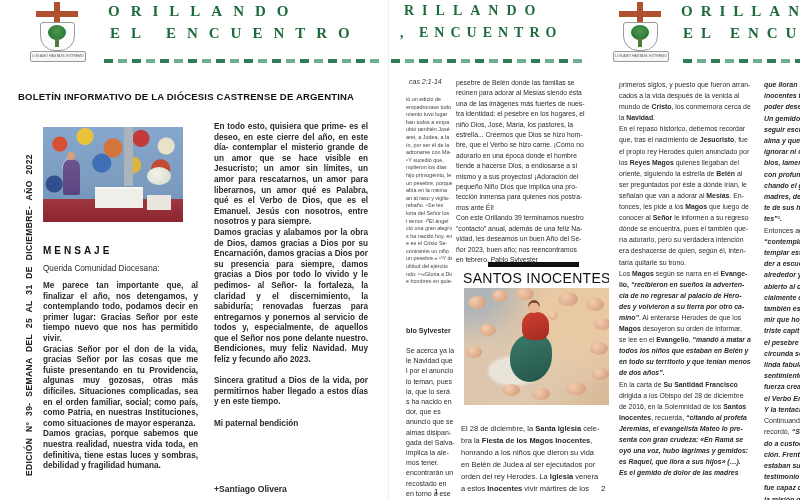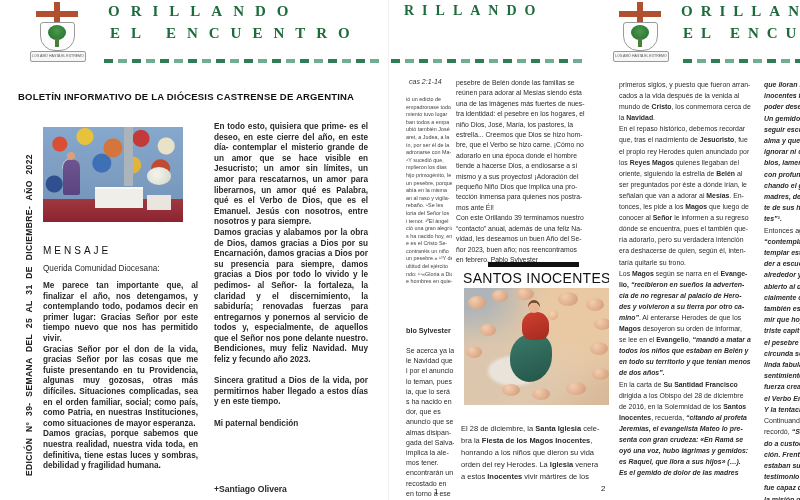--- a/index.html
+++ b/index.html
@@ -8,21 +8,21 @@
   .page{position:absolute;top:0;height:500px;background:#fff;overflow:hidden;}
   #p1{left:0;width:388px;z-index:3;}
   #p2{left:388px;width:220px;z-index:2;border-left:1px solid #f0f0f0;}
   #p3{left:608px;width:192px;z-index:1;border-left:1px solid #f0f0f0;}
   .gtitle{position:absolute;font-family:"Liberation Serif",serif;font-weight:700;color:#1d6b3c;white-space:nowrap;}
   .dashes{position:absolute;height:4px;
     background:repeating-linear-gradient(90deg,#2f7d55 0px,#2f7d55 9px,#ffffff 9px,#ffffff 14px,#6fae90 14px,#6fae90 23px,#ffffff 23px,#ffffff 28px);}
   .bulletin{position:absolute;font-weight:700;font-size:9.5px;letter-spacing:.2px;color:#111;white-space:nowrap;}
   .sidebar{position:absolute;left:-150px;top:307px;width:364px;height:16px;transform:rotate(-90deg);
     font-weight:700;font-size:8.5px;letter-spacing:.4px;word-spacing:3px;color:#222;text-align:center;white-space:nowrap;}
-  .heading{position:absolute;font-weight:400;font-size:10px;letter-spacing:3px;color:#111;text-align:right;}
+  .heading{position:absolute;font-weight:700;font-size:10px;letter-spacing:3px;color:#111;text-align:right;}
   .greeting{position:absolute;font-size:8.2px;}
   .para-col{position:absolute;}
   .para-col .ln{text-align:justify;font-weight:bold;}
   .fixedcol{position:absolute;}
   .fixedcol .ln{white-space:nowrap;overflow:hidden;}
   .signature{position:absolute;font-weight:700;font-size:8.6px;}
   .b{font-weight:700;} .i{font-style:italic;}
   .rule{position:absolute;background:#111;}
   .pgnum{position:absolute;font-size:8px;color:#222;}
   
@@ -124,20 +124,21 @@
         <div class="ln"><span>&nbsp;</span></div>
         <div class="ln"><span>Sincera gratitud a Dios de la vida, por permitirnos haber llegado a estos días y en este tiempo.</span></div>
         <div class="ln"><span>&nbsp;</span></div>
         <div class="ln"><span>Mi paternal bendición</span></div>
       </div>
     <div class="signature" style="left:214px;top:484px;width:154px;">+Santiago Olivera</div>
   </div>
 
   <div class="page" id="p2">
     <div class="gtitle" style="left:15px;top:3px;font-size:14px;letter-spacing:8px;">RILLANDO</div>
+    <div class="gtitle" style="left:11px;top:25px;font-size:14px;letter-spacing:6px;">, ENCUENTRO</div>
     <div class="dashes" style="left:2px;top:59px;width:196px;"></div>
 
     <div class="scriptref" style="left:20px;top:78px;">cas 2:1-14</div>
     <div class="fixedcol" style="left:17px;top:96px;width:46px;font-size:5.4px;line-height:7.6px;color:#444;">
         <div class="ln"><span>ió un edicto de</span></div>
         <div class="ln"><span>empadronase todo</span></div>
         <div class="ln"><span>miento tuvo lugar</span></div>
         <div class="ln"><span>ban todos a empa</span></div>
         <div class="ln"><span>ubió también José</span></div>
         <div class="ln"><span>aret, a Judea, a la</span></div>
@@ -223,20 +224,21 @@
         <div class="ln"><span>mos tener.</span></div>
         <div class="ln"><span>encontrarán un</span></div>
         <div class="ln"><span>recostado en</span></div>
         <div class="ln"><span>en torno a ese</span></div>
       </div>
 
     <div class="fixedcol" style="left:72px;top:423px;width:152px;font-size:7.5px;line-height:12.1px;">
         <div class="ln"><span>El 28 de diciembre, la </span><span class="b">Santa Iglesia</span><span> cele-</span></div>
         <div class="ln"><span>bra la </span><span class="b">Fiesta de los Magos Inocentes</span><span>,</span></div>
         <div class="ln"><span>honrando a los niños que dieron su vida</span></div>
+        <div class="ln"><span>en Belén de Judea al ser ejecutados por</span></div>
         <div class="ln"><span>orden del rey Herodes. La </span><span class="b">Iglesia</span><span> venera</span></div>
         <div class="ln"><span>a estos </span><span class="b">Inocentes</span><span> vivir mártires de los</span></div>
       </div>
 
     <div class="pgnum" style="left:45px;top:487px;">1</div>
     <div class="pgnum" style="left:212px;top:484px;">2</div>
   </div>
 
   <div class="page" id="p3">
     <div class="crest" style="left:2px;top:2px;">

